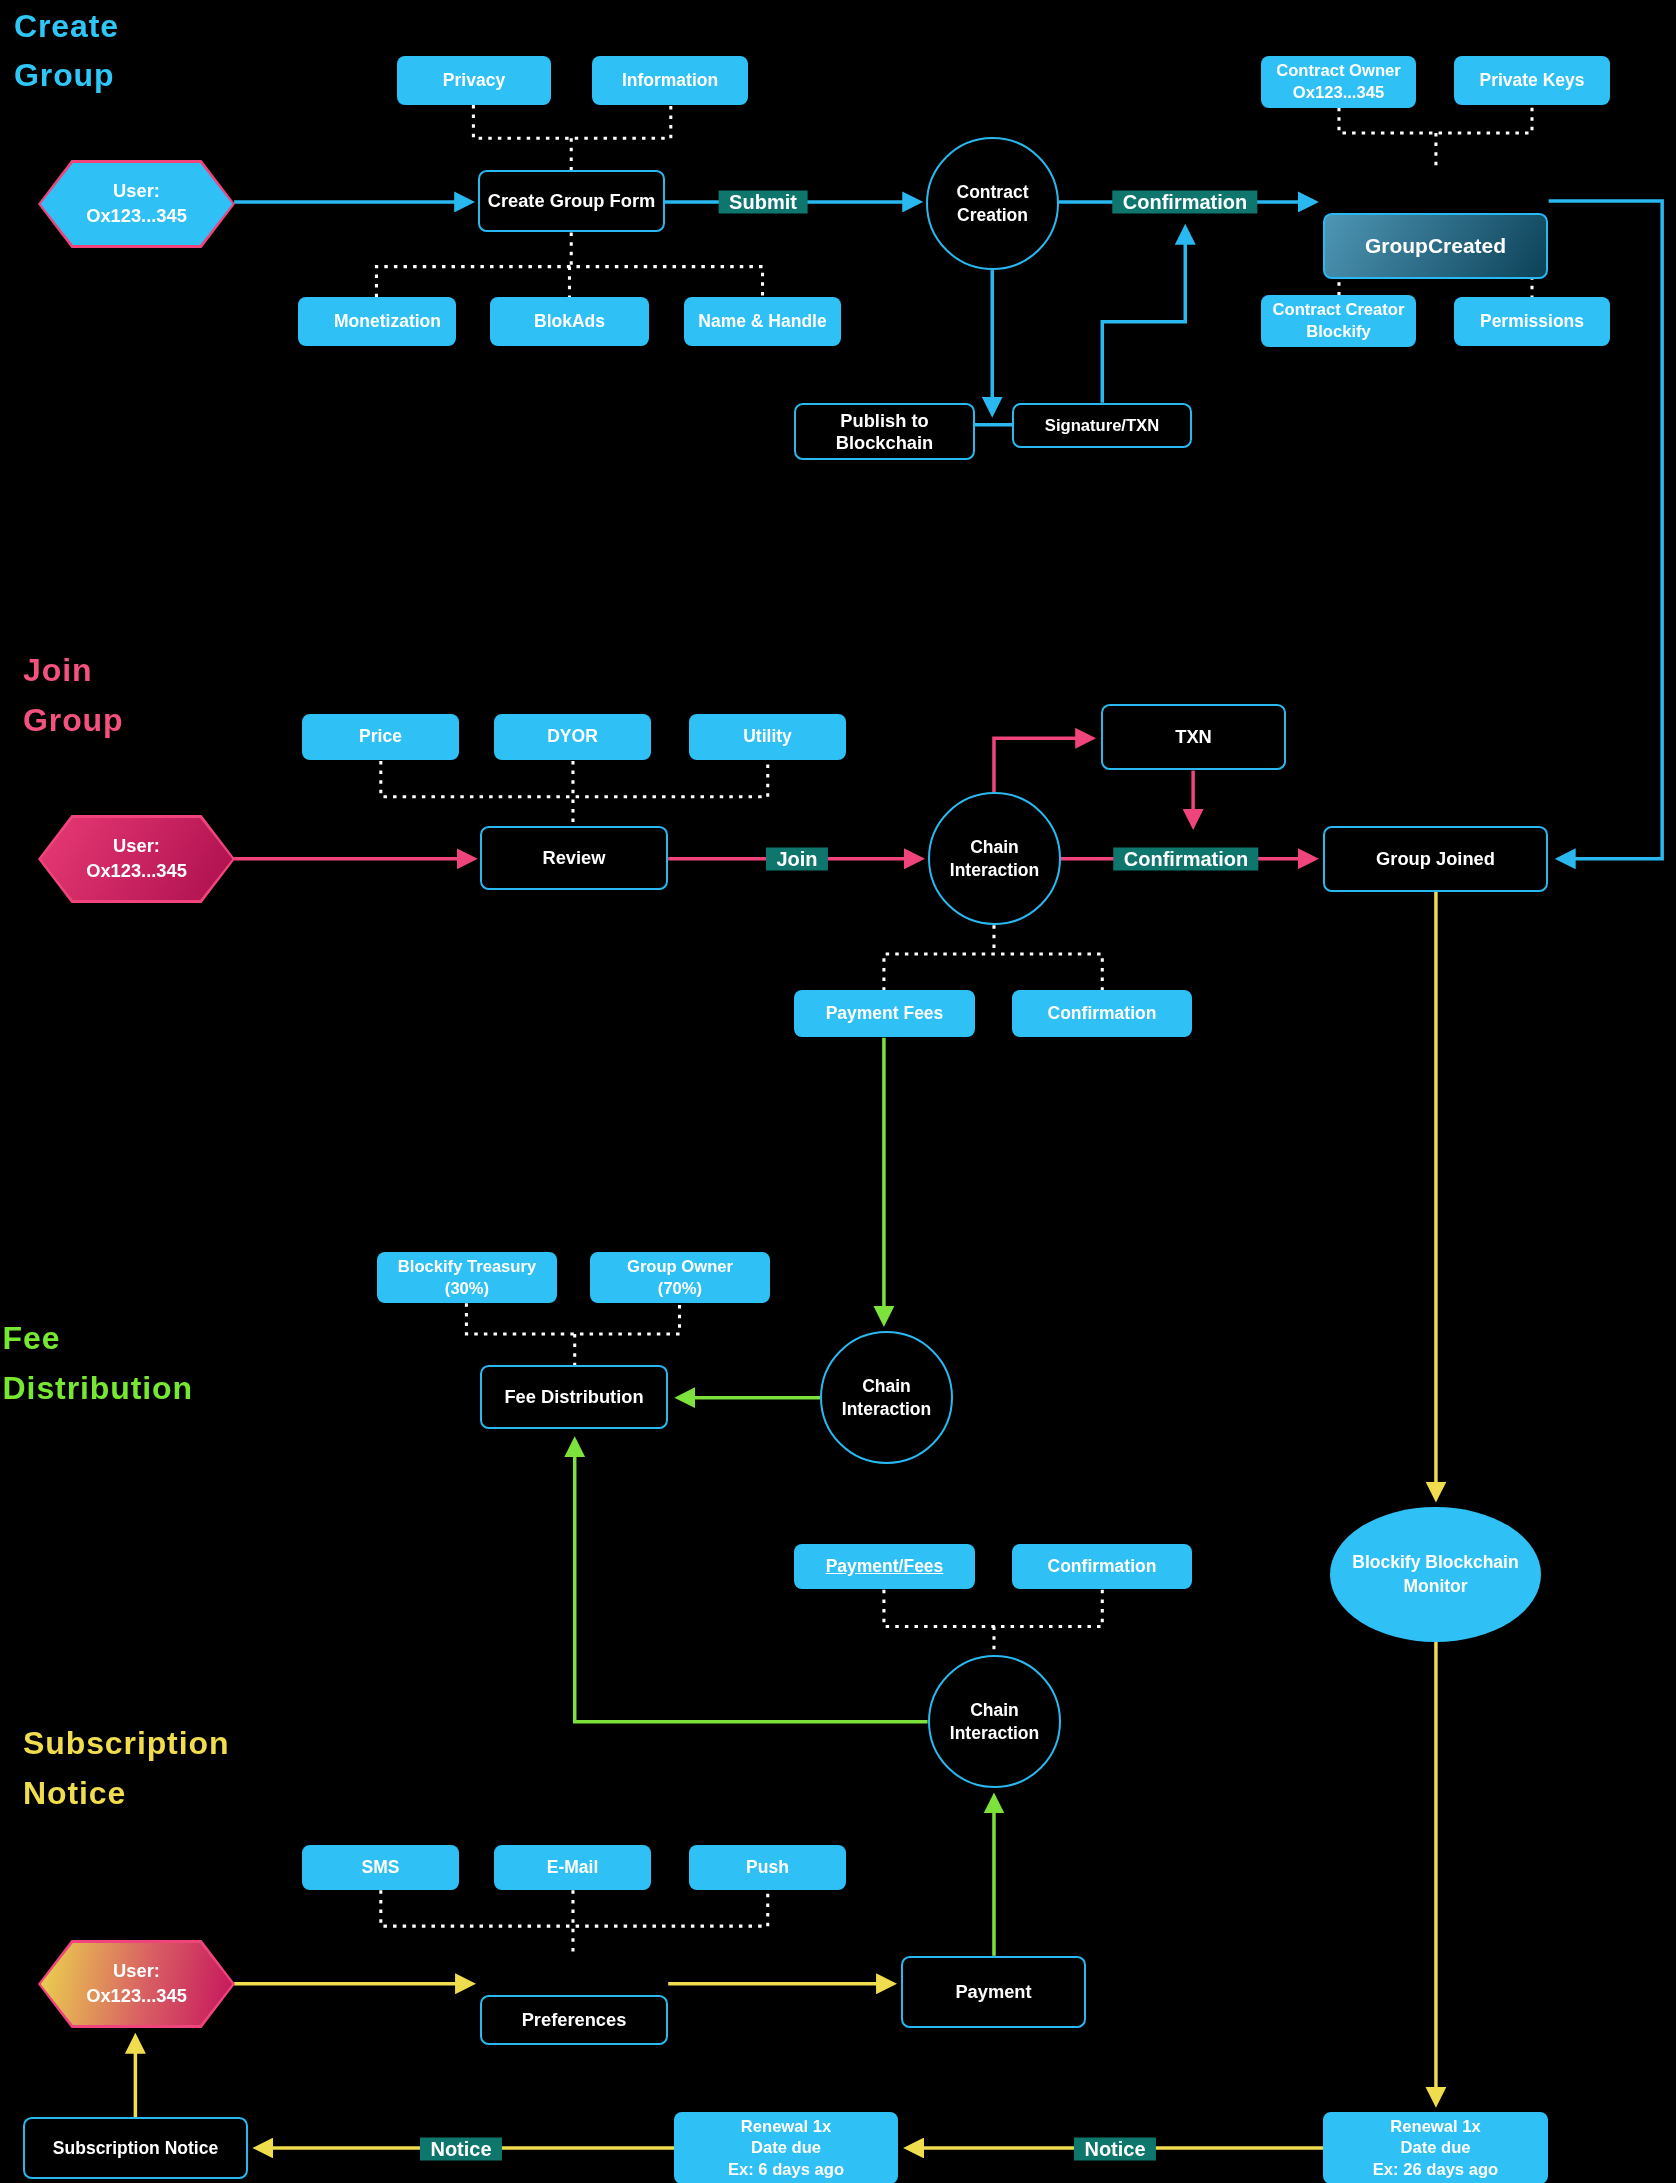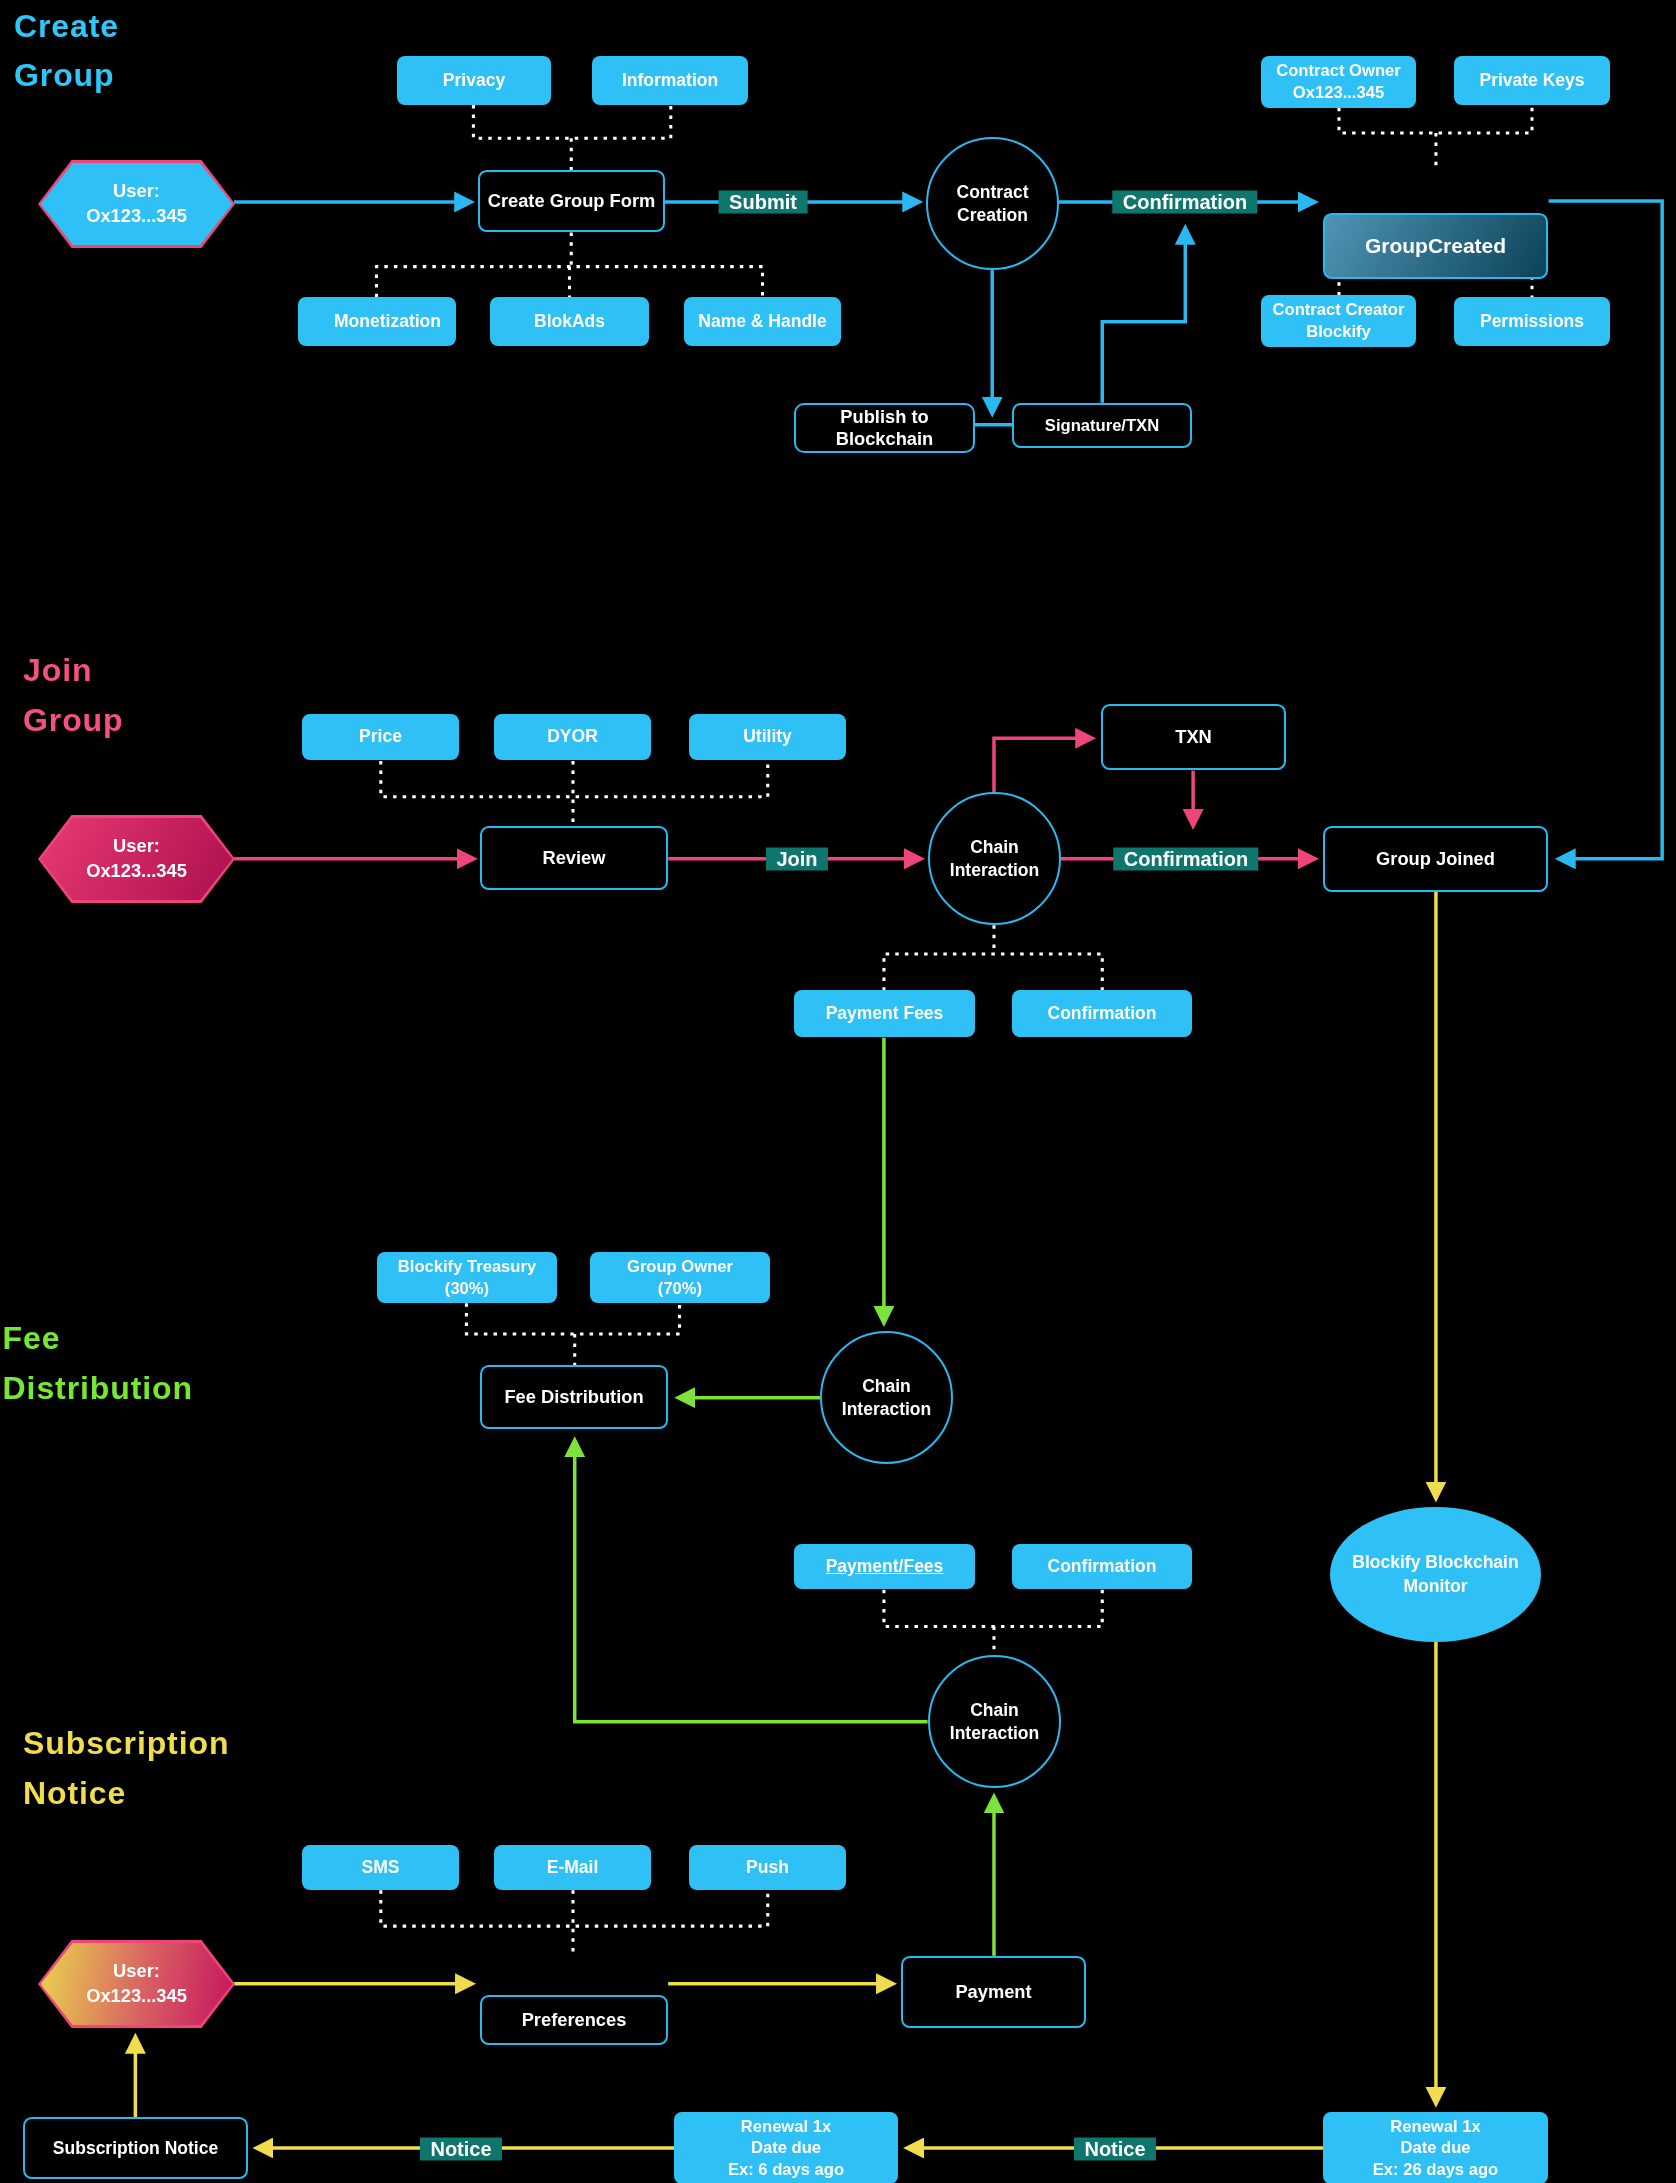--- a/index.html
+++ b/index.html
@@ -147,21 +147,21 @@
   <div class="cbox" style="left:490px;top:297px;width:159px;height:49px;">BlokAds</div>
   <div class="cbox" style="left:684px;top:297px;width:157px;height:49px;">Name &amp; Handle</div>
   <div class="cbox sm" style="left:1261px;top:295px;width:155px;height:52px;">Contract Creator
 Blockify</div>
   <div class="cbox" style="left:1454px;top:297px;width:156px;height:49px;">Permissions</div>
 
   <div class="nbox" style="left:478px;top:170px;width:187px;height:62px;">Create Group Form</div>
   <div class="circle" style="left:926px;top:137px;">Contract
 Creation</div>
   <div class="gcbox" style="left:1323px;top:169px;width:225px;height:66px;margin-top:44px;">GroupCreated</div>
-  <div class="nbox sm" style="left:794px;top:403px;width:181px;height:50px;border-radius:10px;">Publish to
+  <div class="nbox sm" style="left:794px;top:403px;width:181px;height:57px;">Publish to
 Blockchain</div>
   <div class="nbox" style="left:1012px;top:403px;width:180px;height:45px;font-size:16.6px;">Signature/TXN</div>
 
   <div class="cbox" style="left:302px;top:714px;width:157px;height:46px;">Price</div>
   <div class="cbox" style="left:494px;top:714px;width:157px;height:46px;">DYOR</div>
   <div class="cbox" style="left:689px;top:714px;width:157px;height:46px;">Utility</div>
   <div class="nbox" style="left:480px;top:826px;width:188px;height:64px;">Review</div>
   <div class="nbox" style="left:1101px;top:704px;width:185px;height:66px;">TXN</div>
   <div class="circle" style="left:928px;top:792px;">Chain
 Interaction</div>

